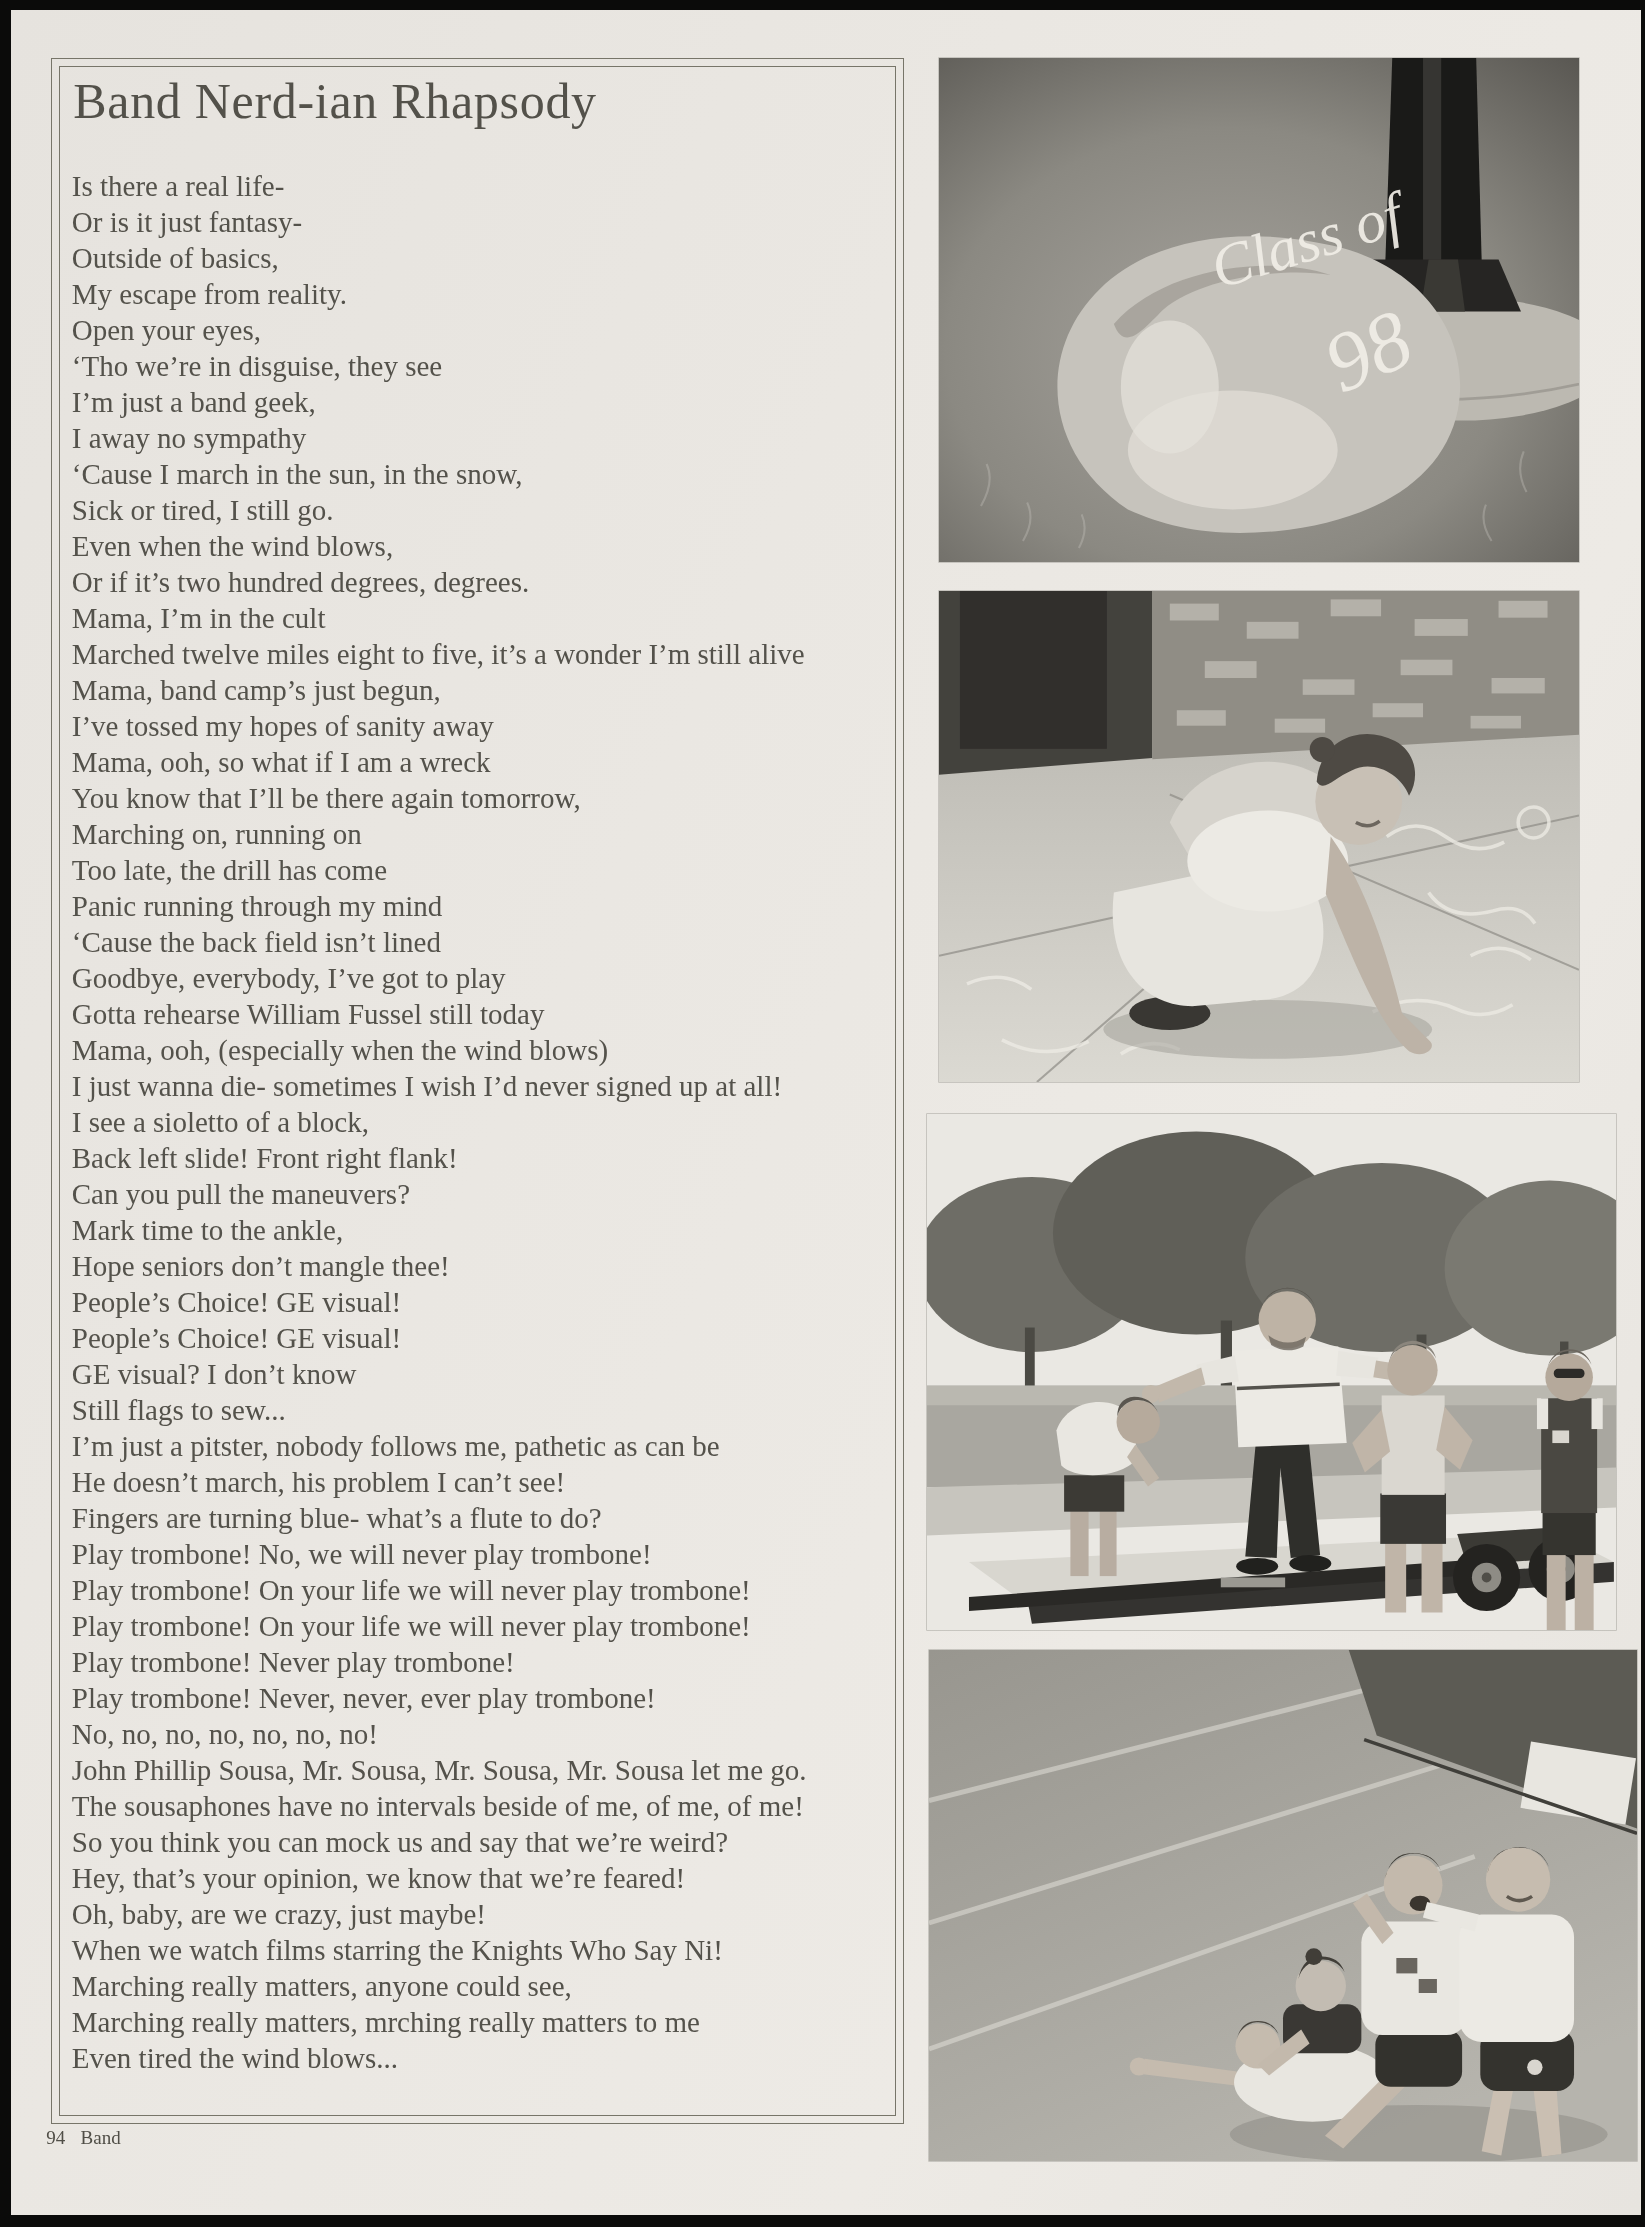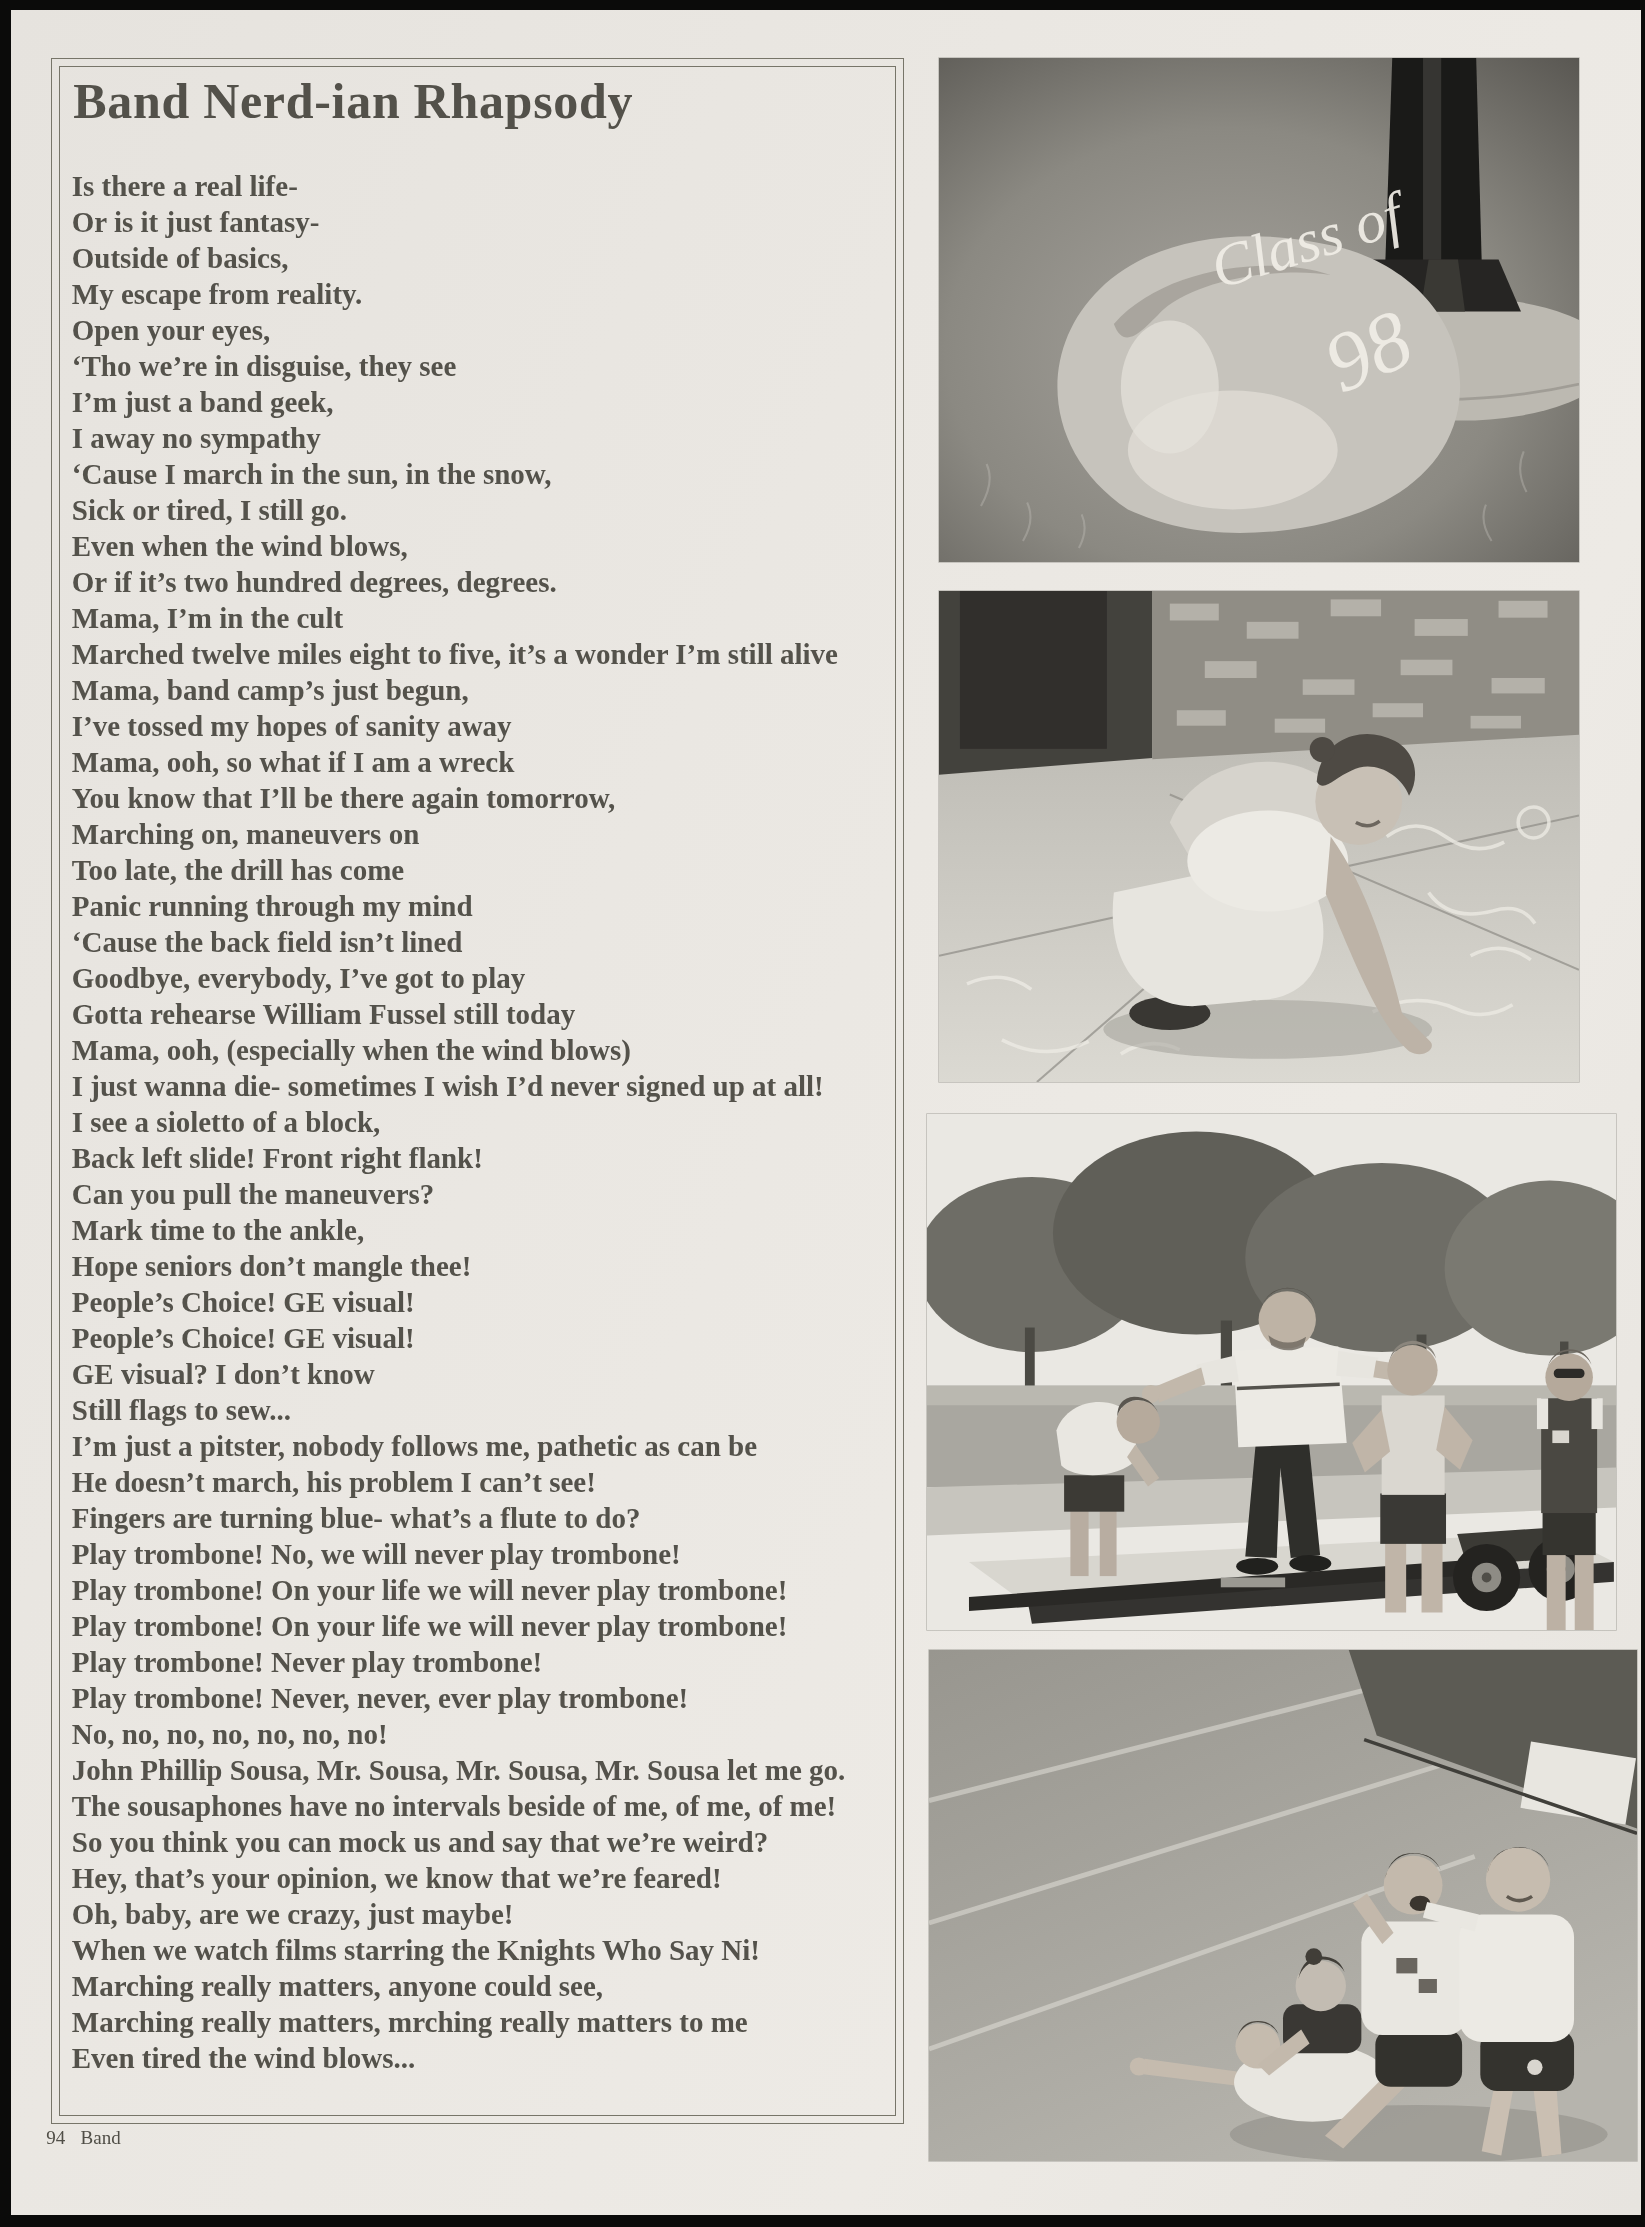--- a/index.html
+++ b/index.html
@@ -2,21 +2,21 @@
 <html style="font-size:11.2px"><head>
 <meta charset="utf-8">
 <style>
   html,body{margin:0;padding:0;background:#0b0b0a;}
   #page{position:relative;width:1645px;height:2227px;background:#0b0b0a;overflow:hidden;
         font-family:"Liberation Serif","DejaVu Serif",serif;}
   #paper{position:absolute;left:11.2px;top:9.8px;width:1630px;height:2205px;
          background:linear-gradient(115deg,#e6e3de 0%,#eae7e2 38%,#edeae5 70%,#e7e4df 100%);}
   
   #poem-box{position:absolute;left:40px;top:48px;width:851px;height:2064px;
-            border:1.4px solid #777569;font-weight:bold;}
+            border:1.4px solid #777569;}
   #poem-box .inner-rule{position:absolute;left:7px;top:7px;right:7px;bottom:7px;
             border:1.4px solid #777569;}
   #poem-title{position:absolute;left:21px;top:15.4px;font-size:50px;line-height:1.1;
             color:#53514a;letter-spacing:0.7px;white-space:nowrap;}
   #poem-lines{position:absolute;left:19.6px;top:109px;color:#54524b;font-size:29px;
             line-height:36px;white-space:nowrap;}
   #poem-lines .pl{height:36px;}
   
   #folio{position:absolute;left:35px;top:2117px;font-size:19px;color:#504e47;}
   #folio .num{margin-right:15.4px;}
@@ -49,21 +49,21 @@
           <div class="pl">‘Cause I march in the sun, in the snow,</div>
           <div class="pl">Sick or tired, I still go.</div>
           <div class="pl">Even when the wind blows,</div>
           <div class="pl">Or if it’s two hundred degrees, degrees.</div>
           <div class="pl">Mama, I’m in the cult</div>
           <div class="pl">Marched twelve miles eight to five, it’s a wonder I’m still alive</div>
           <div class="pl">Mama, band camp’s just begun,</div>
           <div class="pl">I’ve tossed my hopes of sanity away</div>
           <div class="pl">Mama, ooh, so what if I am a wreck</div>
           <div class="pl">You know that I’ll be there again tomorrow,</div>
-          <div class="pl">Marching on, maneuvers on</div>
+          <div class="pl">Marching on, running on</div>
           <div class="pl">Too late, the drill has come</div>
           <div class="pl">Panic running through my mind</div>
           <div class="pl">‘Cause the back field isn’t lined</div>
           <div class="pl">Goodbye, everybody, I’ve got to play</div>
           <div class="pl">Gotta rehearse William Fussel still today</div>
           <div class="pl">Mama, ooh, (especially when the wind blows)</div>
           <div class="pl">I just wanna die- sometimes I wish I’d never signed up at all!</div>
           <div class="pl">I see a sioletto of a block,</div>
           <div class="pl">Back left slide! Front right flank!</div>
           <div class="pl">Can you pull the maneuvers?</div>

